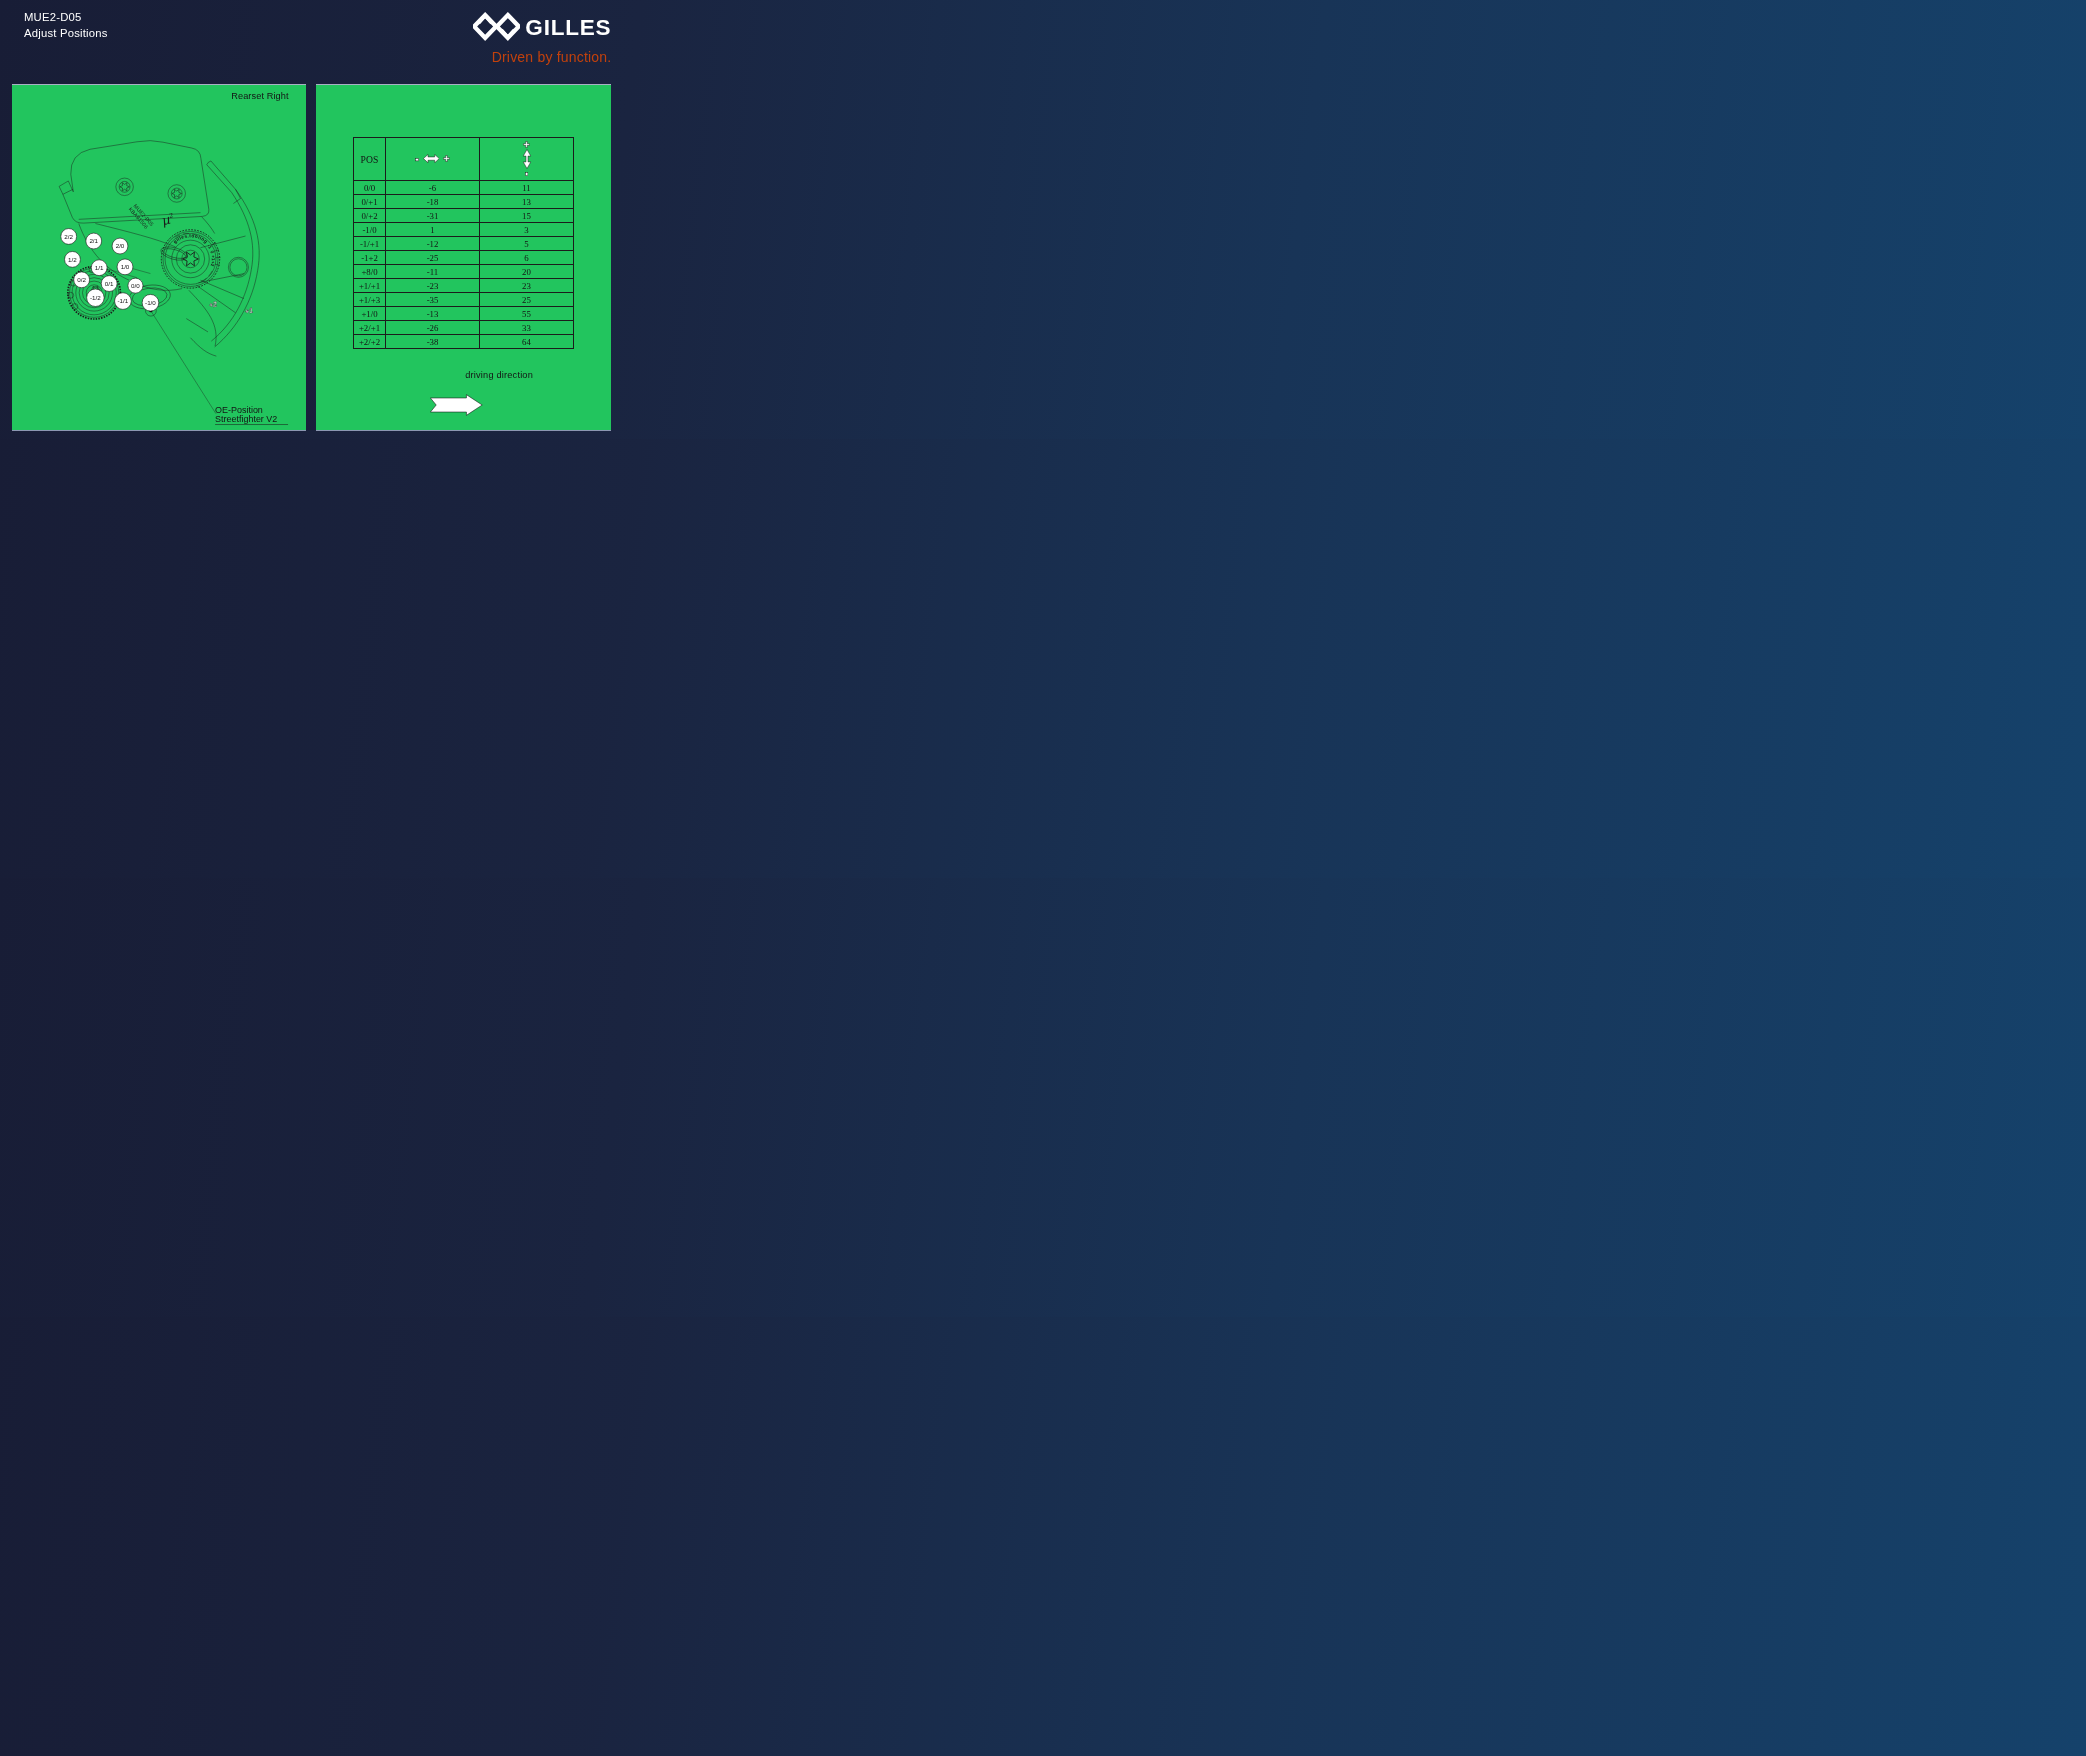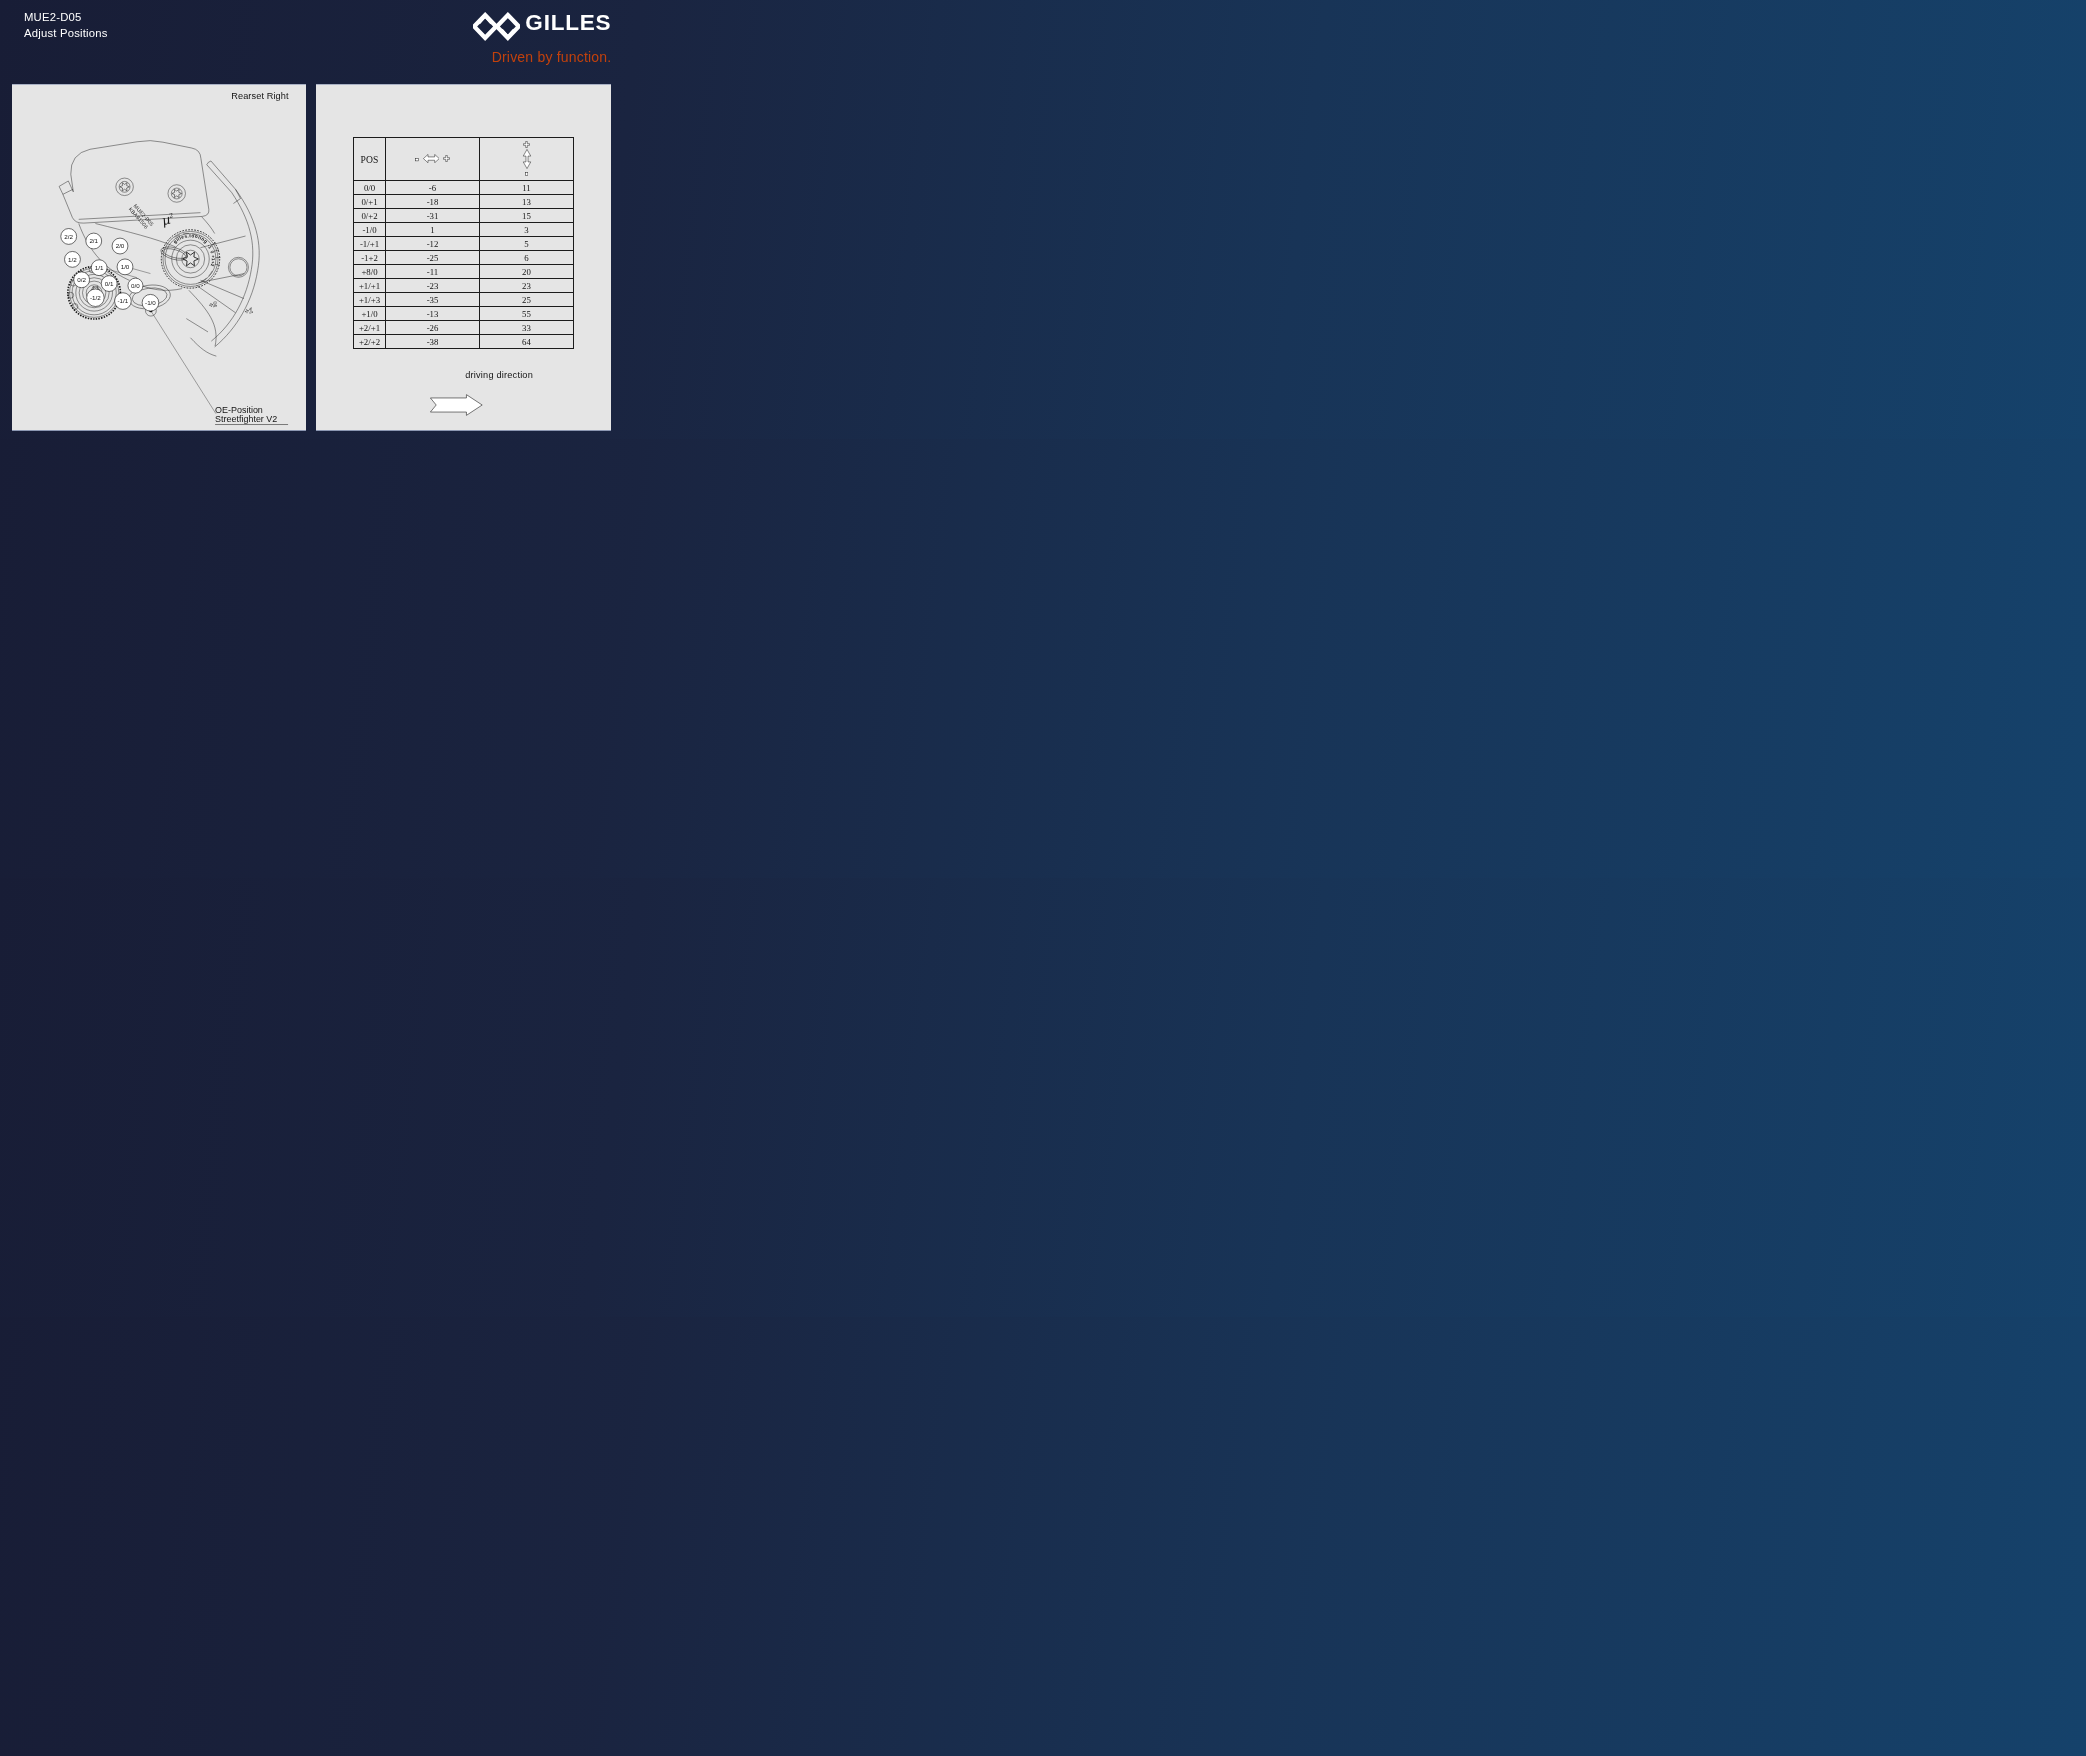--- a/index.html
+++ b/index.html
@@ -5,25 +5,25 @@
   html,body{margin:0;padding:0;}
   body{
     width:621px;height:439px;position:relative;overflow:hidden;
     font-family:"Liberation Sans",sans-serif;
     background:linear-gradient(97deg,#181d36 0%,#1a2440 30%,#183457 62%,#15426b 100%);
   }
   
   .page-title{position:absolute;left:24px;top:9.2px;color:#ffffff;font-weight:300;letter-spacing:0.2px;}
   .page-title .line{font-size:11.3px;line-height:16.3px;white-space:nowrap;}
   .brand-block{position:absolute;right:9.6px;top:11.7px;text-align:right;}
-  .brand-row{display:flex;align-items:flex-start;justify-content:flex-end;gap:5.8px;}
+  .brand-row{display:flex;align-items:center;justify-content:flex-end;gap:5.8px;}
   .brand-name{color:#fff;font-size:22.5px;font-weight:700;letter-spacing:0.8px;line-height:1;}
   .brand-tagline{margin-top:4.2px;color:#c2410c;font-size:14px;font-weight:300;letter-spacing:0.2px;}
   
-  .panel{position:absolute;background:#e5e5e5;border-top:0.8px solid #a8b0c4;border-bottom:0.4px solid #8c97b2;}
+  .panel{position:absolute;background:#22c55e;border-top:0.8px solid #a8b0c4;border-bottom:0.4px solid #8c97b2;}
   #left-panel{left:11.7px;top:84px;width:294px;height:345px;}
   #right-panel{left:316px;top:84px;width:295px;height:345px;}
   .panel-heading{position:absolute;right:17px;top:5.8px;font-size:9.2px;color:#141414;letter-spacing:0.1px;white-space:nowrap;}
   #drawing-svg{position:absolute;left:0;top:0;}
   
   #adjust-table{position:absolute;left:37px;top:52px;width:220px;border-collapse:collapse;table-layout:fixed;}
   #adjust-table th,#adjust-table td{
     border:0.5px solid #1c1c1c;text-align:center;vertical-align:middle;
     color:#141414;font-weight:400;padding:0;font-family:Liberation Serif, serif;
   }

